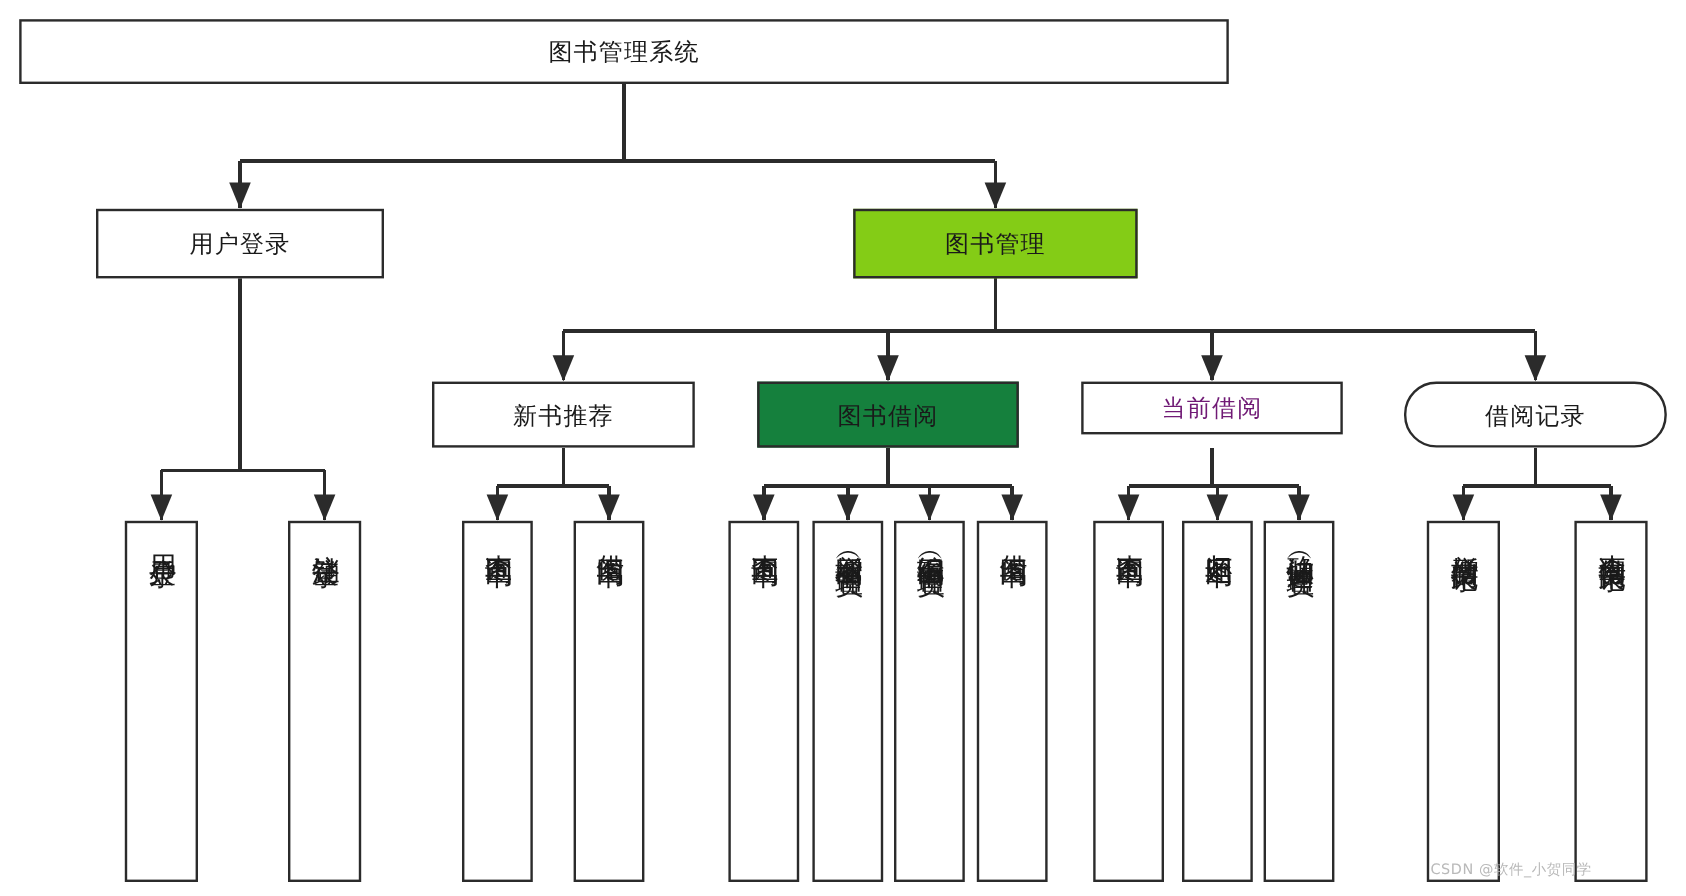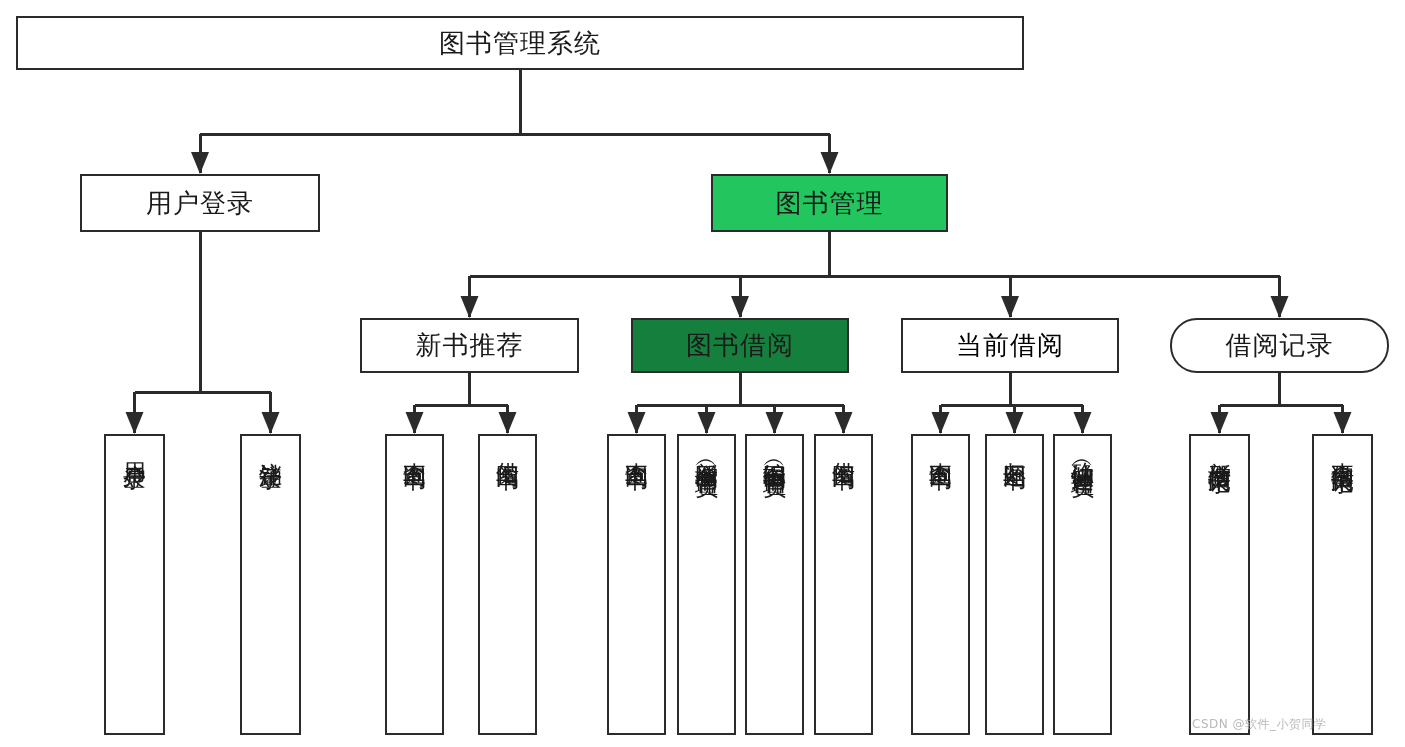--- a/index.html
+++ b/index.html
@@ -30,21 +30,21 @@
     position: absolute;
     box-sizing: border-box;
     background: #ffffff;
     border: 2px solid #2b2b2b;
     display: flex;
     align-items: center;
     justify-content: center;
     color: #1a1a1a;
   }
   .node-h {
-    font-size: 26px;
+    font-size: 20px;
     letter-spacing: 1px;
     line-height: 1.1;
   }
   .node-v {
     align-items: flex-start;
     justify-content: center;
     padding-top: 8px;
   }
   .node-v .vtext {
     writing-mode: vertical-rl;
@@ -121,30 +121,30 @@
       <line x1="1342.5" y1="405" x2="1342.5" y2="433" stroke="#2b2b2b" stroke-width="3" shape-rendering="crispEdges"></line>
       <path d="M 1333.5 412 L 1351.5 412 L 1342.5 434 Z" fill="#2b2b2b"></path>
     </svg>
   <div id="nodes">
       <div class="node node-h" style="left: 16px; top: 16px; width: 1008px; height: 54px; border-color: rgb(43, 43, 43); background: rgb(255, 255, 255); color: rgb(26, 26, 26);">
         <span>图书管理系统</span>
       </div>
       <div class="node node-h" style="left: 80px; top: 174px; width: 240px; height: 58px; border-color: rgb(43, 43, 43); background: rgb(255, 255, 255); color: rgb(26, 26, 26);">
         <span>用户登录</span>
       </div>
-      <div class="node node-h" style="left: 711px; top: 174px; width: 237px; height: 58px; border-color: rgb(43, 43, 43); background: #22c55e; color: rgb(26, 26, 26);">
+      <div class="node node-h" style="left: 711px; top: 174px; width: 237px; height: 58px; border-color: rgb(43, 43, 43); background: #84cc16; color: rgb(26, 26, 26);">
         <span>图书管理</span>
       </div>
       <div class="node node-h" style="left: 360px; top: 318px; width: 219px; height: 55px; border-color: rgb(43, 43, 43); background: rgb(255, 255, 255); color: rgb(26, 26, 26); justify-content: center;">
         <span>新书推荐</span>
       </div>
       <div class="node node-h" style="left: 631px; top: 318px; width: 218px; height: 55px; border-color: rgb(43, 43, 43); background: #15803d; color: rgb(26, 26, 26);">
         <span>图书借阅</span>
       </div>
-      <div class="node node-h" style="left: 901px; top: 318px; width: 218px; height: 55px; border-color: rgb(43, 43, 43); background: rgb(255, 255, 255); color: #000000;">
+      <div class="node node-h" style="left: 901px; top: 318px; width: 218px; height: 44px; border-color: rgb(43, 43, 43); background: rgb(255, 255, 255); color: #701a75;">
         <span>当前借阅</span>
       </div>
       <div class="node node-h" style="left: 1170px; top: 318px; width: 219px; height: 55px; border-color: rgb(43, 43, 43); background: rgb(255, 255, 255); color: rgb(26, 26, 26); border-radius: 27px;">
         <span>借阅记录</span>
       </div>
       <div class="node node-v" style="left: 104px; top: 434px; width: 61px; height: 301px; border-color: rgb(43, 43, 43); background: rgb(255, 255, 255); color: rgb(26, 26, 26);">
         <span class="vtext">用户登录</span>
       </div>
       <div class="node node-v" style="left: 240px; top: 434px; width: 61px; height: 301px; border-color: rgb(43, 43, 43); background: rgb(255, 255, 255); color: rgb(26, 26, 26);">
         <span class="vtext">注销登录</span>

